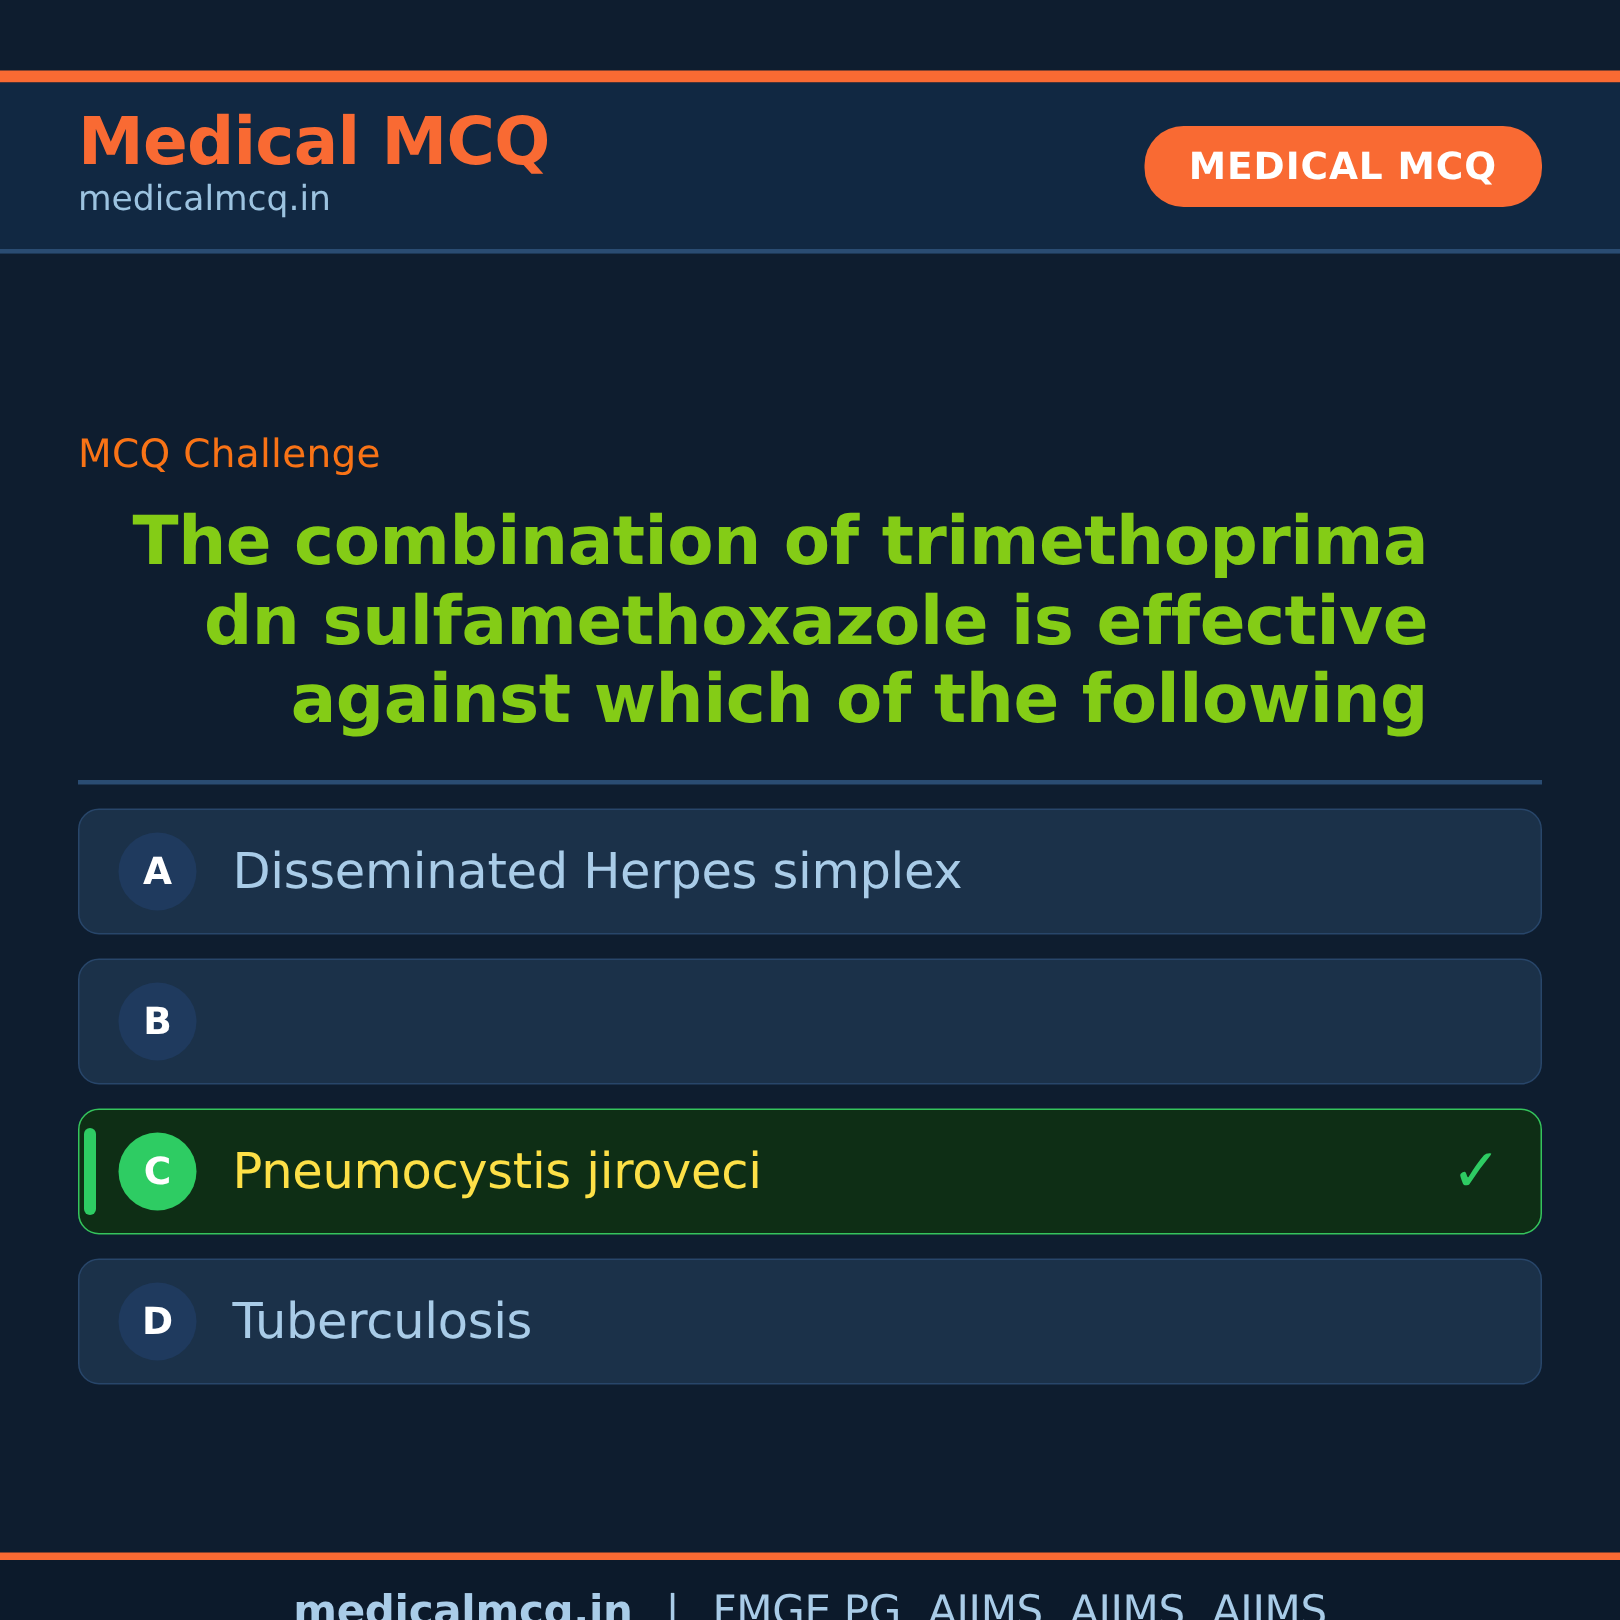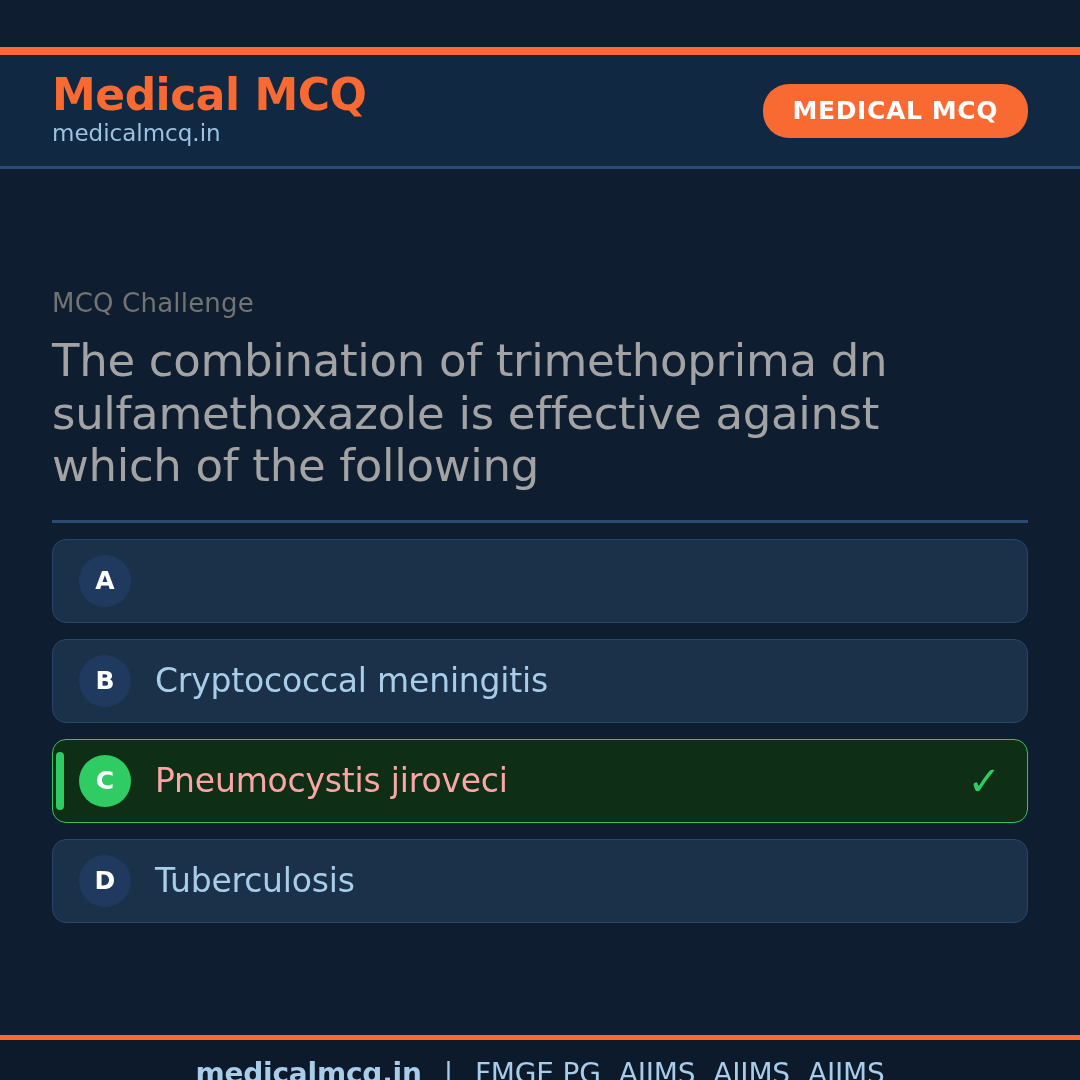--- a/index.html
+++ b/index.html
@@ -78,35 +78,36 @@
   .main {
     flex: 1 1 auto;
     padding: 0 52px;
     box-sizing: border-box;
     display: flex;
     flex-direction: column;
     position: relative;
   }
 
   .eyebrow {
-    color: #737373;
+    color: #f97316;
     font-size: 26px;
     margin-top: 121px;
     line-height: 1;
     letter-spacing: 0.2px;
   }
 
   .question {
-    color: #a3a3a3;
+    color: #84cc16;
     font-size: 45px;
-    font-weight: normal;
+    font-weight: bold;
     line-height: 1.17;
     margin-top: 19px;
     letter-spacing: -0.3px;
     max-width: 900px;
+    text-align: right;
   }
 
   .rule {
     height: 3px;
     background: #2A4C72;
     margin-top: 27px;
     width: 100%;
   }
 
   
@@ -162,21 +163,21 @@
   
   .option.correct {
     background: #0E2E15;
     border: 1px solid #35C45C;
   }
   .option.correct .option-badge {
     background: #2ECC63;
     color: #FFFFFF;
   }
   .option.correct .option-text {
-    color: #fca5a5;
+    color: #fde047;
   }
   .option.correct .option-check {
     visibility: visible;
   }
   .accent-bar {
     position: absolute;
     left: 3px;
     top: 12px;
     bottom: 12px;
     width: 8px;
@@ -232,27 +233,27 @@
   <div class="main">
     <div class="eyebrow">MCQ Challenge</div>
     <div class="question">The combination of trimethoprima dn sulfamethoxazole is effective against which of the following</div>
     <div class="rule"></div>
 
     <div class="options">
 
       <div class="option">
 
         <div class="option-badge">A</div>
+        <div class="option-text">Disseminated Herpes simplex</div>
         <div class="option-check"></div>
       </div>
 
       <div class="option">
 
         <div class="option-badge">B</div>
-        <div class="option-text">Cryptococcal meningitis</div>
         <div class="option-check"></div>
       </div>
 
       <div class="option correct">
         <div class="accent-bar"></div>
         <div class="option-badge">C</div>
         <div class="option-text">Pneumocystis jiroveci</div>
         <div class="option-check">✓</div>
       </div>
 

